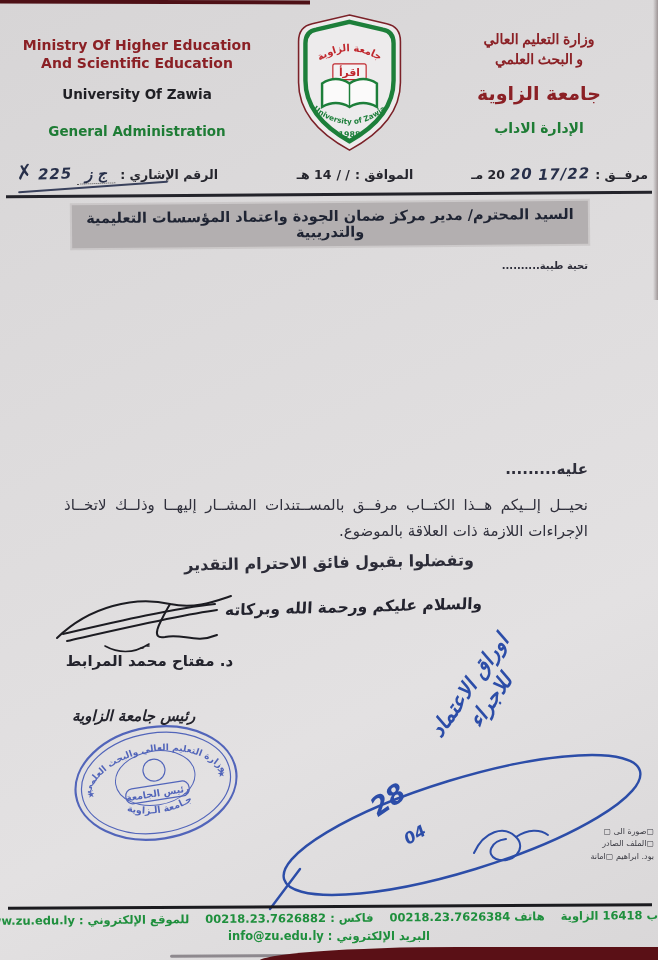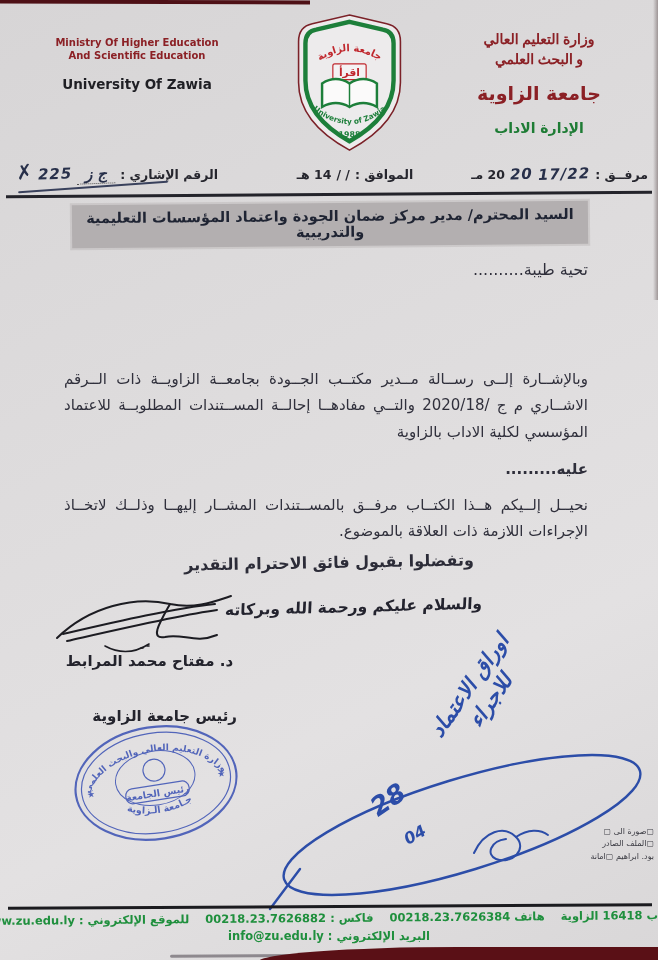--- a/index.html
+++ b/index.html
@@ -11,21 +11,21 @@
     color:#2e2e3a;
   }
   
   .strip-top { position:absolute; top:0; left:0; width:310px; height:4px; background:#4e1016; transform:rotate(.2deg); }
   .edge-right { position:absolute; top:0; right:0; width:5px; height:300px; background:linear-gradient(to left, rgba(40,20,20,.35), transparent); }
   .strip-bottom { position:absolute; bottom:-2px; right:0; width:400px; height:15px; background:#5a1016; border-top-left-radius:100% 200%; }
   .strip-bottom2 { position:absolute; bottom:3px; left:170px; width:290px; height:3px; background:#4a444c; opacity:.55; border-radius:2px; transform:rotate(-.3deg); }
 
   
   .hdr-en { position:absolute; top:36px; left:12px; width:250px; text-align:center; font-weight:bold; }
-  .hdr-en .ministry { color:#8b2025; font-size:10px; line-height:1.3; }
+  .hdr-en .ministry { color:#8b2025; font-size:14px; line-height:1.3; }
   .hdr-en .univ { color:#1f1f24; font-size:13.5px; margin-top:14px; }
   .hdr-en .admin { color:#1e7c35; font-size:13.5px; margin-top:21px; }
   .hdr-ar { position:absolute; top:30px; right:14px; width:210px; text-align:center; font-weight:bold; direction:rtl; }
   .hdr-ar .ministry { color:#8b2025; font-size:14px; line-height:1.45;font-family:Liberation Serif, serif; }
   .hdr-ar .univ { color:#8b2025; font-size:19px; margin-top:11px; }
   .hdr-ar .admin { color:#1e7c35; font-size:14px; margin-top:16px; }
   .logo { position:absolute; top:12px; left:287px; width:125px; height:142px; }
 
   
   .refline { position:absolute; top:160px; left:10px; right:10px; direction:rtl; display:flex; align-items:baseline; font-size:12.5px; font-weight:bold; color:#26262e; }
@@ -40,36 +40,36 @@
   .rule-main { position:absolute; top:193px; left:6px; width:646px; height:2.5px; background:#23232a; transform:rotate(-.4deg); }
   .rule-hand { position:absolute; top:186px; left:18px; width:150px; height:2px; background:#39415c; transform:rotate(-4deg); border-radius:2px; }
 
   
   .subject { position:absolute; top:203px; left:72px; right:70px; background:#b3afb0; color:#1f2433;
              direction:rtl; text-align:center; font-weight:bold; font-size:14.5px; padding:5px 6px 6px;
              transform:rotate(-.5deg); box-shadow:0 0 0 2px rgba(179,175,176,.4); }
 
   
   .btxt { direction:rtl; text-align:justify; font-size:15px; line-height:1.75; color:#30303c; }
-  .greeting { position:absolute; top:260px; right:70px; font-weight:normal; font-size:16px; direction:rtl; }
+  .greeting { position:absolute; top:260px; right:70px; font-weight:bold; font-size:10px; direction:rtl; }
   .p1 { position:absolute; top:292px; left:64px; right:70px; text-indent:38px; }
   .p2 { position:absolute; top:366px; left:64px; right:70px; }
   .alayh { position:absolute; top:460px; right:70px; font-weight:bold; font-size:15px; direction:rtl; }
   .p3 { position:absolute; top:492px; left:64px; right:70px; }
   .closing1 { position:absolute; top:553px; left:0; width:658px; text-align:center; direction:rtl;
               font-size:16px; font-weight:bold; color:#2c2c38; transform:rotate(-1deg); }
   .closing2 { position:absolute; top:598px; left:225px; direction:rtl; font-size:15.5px; font-weight:bold;
               color:#23232e; transform:rotate(-1.5deg) skewX(-4deg); letter-spacing:.5px; }
 
   
   .sig-svg { position:absolute; top:588px; left:45px; }
   .sig-name { position:absolute; top:652px; left:62px; width:175px; text-align:center; direction:rtl;
               font-weight:bold; font-size:15px; color:#23232c; }
-  .sig-title { position:absolute; top:707px; left:72px; width:165px; text-align:right; direction:rtl;
-               font-weight:bold; font-size:15px; color:#23232c; }
+  .sig-title { position:absolute; top:707px; left:72px; width:165px; text-align:left; direction:rtl;
+               font-weight:bold; font-size:15px; color:#23232c;font-style:italic; }
   .stamp { position:absolute; top:722px; left:70px; transform:rotate(-9deg); opacity:.88; }
 
   
   .blue-note { position:absolute; top:668px; left:420px; transform:rotate(-55deg); transform-origin:center;
                direction:rtl; text-align:center; color:#2c4da8; font-style:italic; font-weight:bold; }
   .blue-note .l1 { font-size:21px; letter-spacing:2px; }
   .blue-note .l2 { font-size:21px; letter-spacing:3px; margin-top:2px; }
   .flourish { position:absolute; top:733px; left:266px; }
 
   
@@ -90,20 +90,21 @@
 
   <div class="strip-top"></div>
   <div class="edge-right"></div>
 
   <div class="hdr-en">
     <div class="ministry">
       <div>Ministry Of Higher Education</div>
       <div>And Scientific Education</div>
     </div>
     <div class="univ">University Of Zawia</div>
+    <div class="admin">General Administration</div>
   </div>
 
   <svg class="logo" viewBox="0 0 120 145">
     <path d="M60,3 L98,12 Q112,15 112,30 L112,72 Q112,113 60,141 Q8,113 8,72 L8,30 Q8,15 22,12 Z" fill="#edebec" stroke="#7b2128" stroke-width="1.6"></path>
     <path d="M60,10 L94,18 Q105,20 105,32 L105,70 Q105,107 60,132 Q15,107 15,70 L15,32 Q15,20 26,18 Z" fill="none" stroke="#1d7f3a" stroke-width="4.5"></path>
     <path id="lgtop" d="M26,52 Q60,28 94,52" fill="none"></path>
     <text font-size="10" font-weight="bold" fill="#c0272d"><textPath href="#lgtop" startOffset="50%" text-anchor="middle">جامعة الزاوية</textPath></text>
     <rect x="43" y="53" width="34" height="16" rx="2" fill="#f4f2f3" stroke="#c0272d" stroke-width="1.2"></rect>
     <text x="60" y="65.5" text-anchor="middle" font-size="11" font-weight="bold" fill="#c0272d">اقرأ</text>
     <path d="M32,73 Q46,64 60,73 Q74,64 88,73 L88,97 Q74,89 60,97 Q46,89 32,97 Z" fill="#fbfafa" stroke="#1d7f3a" stroke-width="2.5"></path>
@@ -140,21 +141,20 @@
       <span class="hand hand-date">225</span>
       <span class="hand hand-mark">✗</span>
     </div>
   </div>
   <div class="rule-hand"></div>
   <div class="rule-main"></div>
 
   <div class="subject">السيد المحترم/ مدير مركز ضمان الجودة واعتماد المؤسسات التعليمية والتدريبية</div>
 
   <div class="greeting">تحية طيبة..........</div>
-  <div class="btxt p2">وبالإشــارة إلــى رســالة مــدير مكتــب الجــودة بجامعــة الزاويــة ذات الــرقم الاشــاري م ج /2020/18 والتــي مفادهــا إحالــة المســتندات المطلوبــة للاعتماد المؤسسي لكلية الاداب بالزاوية</div>
   <div class="alayh">عليه.........</div>
   <div class="btxt p3">نحيــل إلــيكم هــذا الكتــاب مرفــق بالمســتندات المشــار إليهــا وذلــك لاتخــاذ الإجراءات اللازمة ذات العلاقة بالموضوع.</div>
   <div class="closing1">وتفضلوا بقبول فائق الاحترام التقدير</div>
   <div class="closing2">والسلام عليكم ورحمة الله وبركاته</div>
 
   <svg class="sig-svg" width="195" height="70" viewBox="0 0 195 70">
     <g fill="none" stroke="#1c1c22" stroke-width="2" stroke-linecap="round">
       <path d="M12,50 C45,18 90,8 125,16 C150,21 168,14 186,8"></path>
       <path d="M18,46 C70,34 130,20 170,16"></path>
       <path d="M22,53 C75,41 135,27 172,22"></path>

